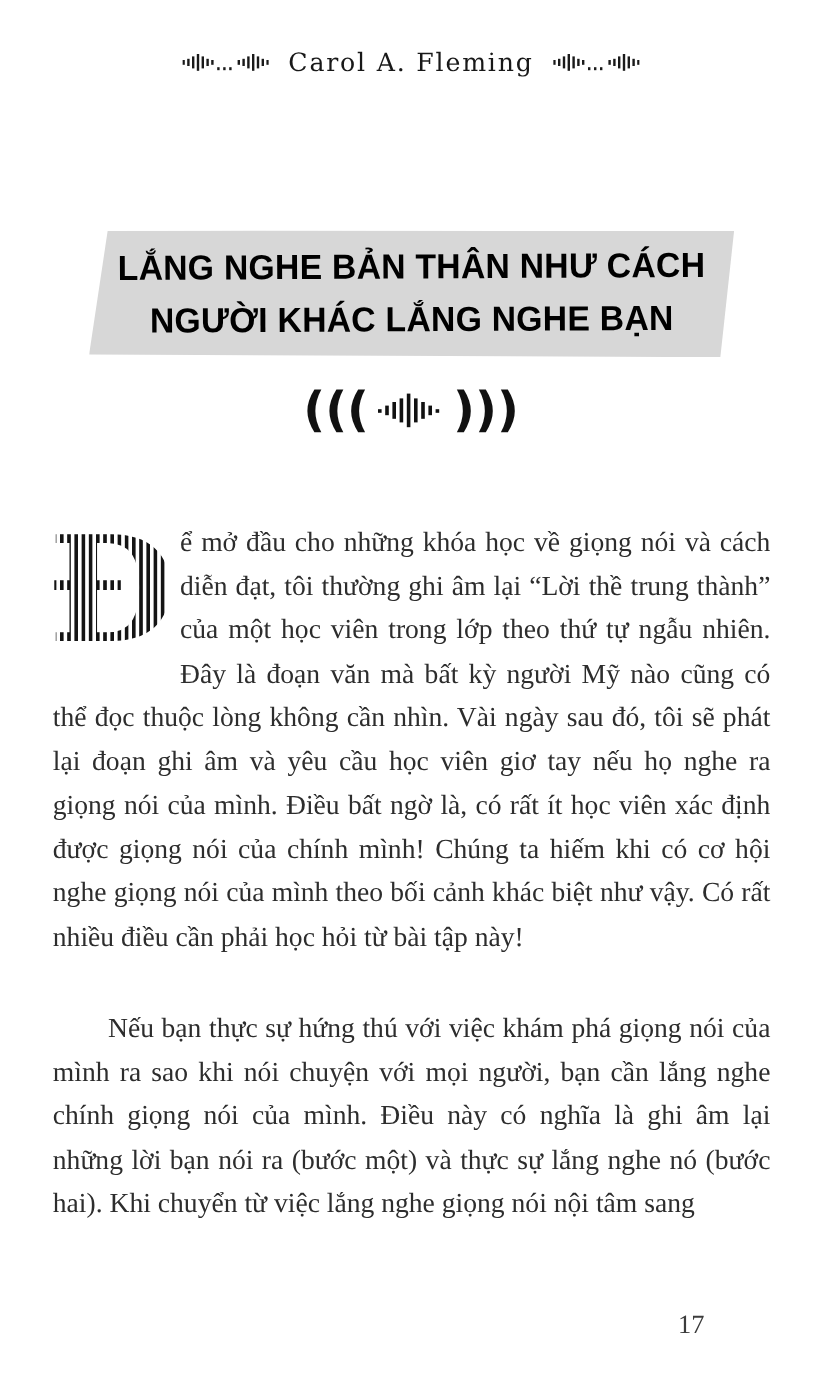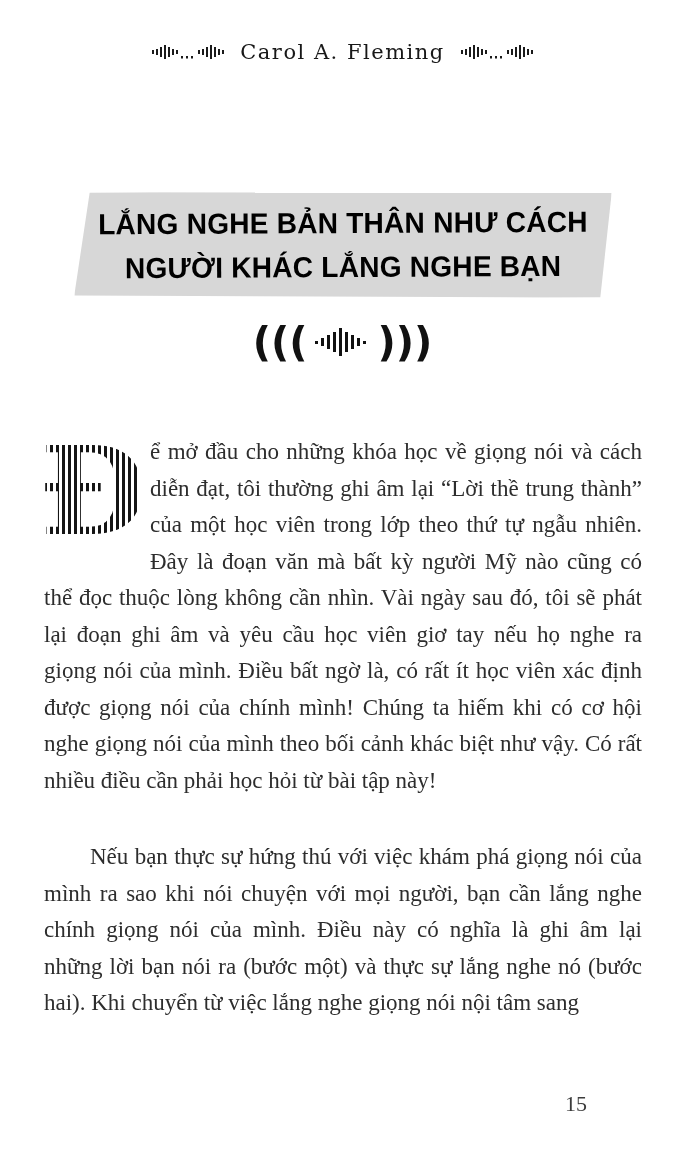--- a/index.html
+++ b/index.html
@@ -164,16 +164,16 @@
           </defs>
           <text x="-4" y="94" font-family="DejaVu Serif, serif" font-weight="bold" font-size="122" fill="url(#dc-stripes)">Đ</text>
         </svg>
       </span>
       <span>ể mở đầu cho những khóa học về giọng nói và cách diễn đạt, tôi thường ghi âm lại “Lời thề trung thành” của một học viên trong lớp theo thứ tự ngẫu nhiên. Đây là đoạn văn mà bất kỳ người Mỹ nào cũng có thể đọc thuộc lòng không cần nhìn. Vài ngày sau đó, tôi sẽ phát lại đoạn ghi âm và yêu cầu học viên giơ tay nếu họ nghe ra giọng nói của mình. Điều bất ngờ là, có rất ít học viên xác định được giọng nói của chính mình! Chúng ta hiếm khi có cơ hội nghe giọng nói của mình theo bối cảnh khác biệt như vậy. Có rất nhiều điều cần phải học hỏi từ bài tập này!</span>
     </p>
     <p class="para indent">Nếu bạn thực sự hứng thú với việc khám phá giọng nói của mình ra sao khi nói chuyện với mọi người, bạn cần lắng nghe chính giọng nói của mình. Điều này có nghĩa là ghi âm lại những lời bạn nói ra (bước một) và thực sự lắng nghe nó (bước hai). Khi chuyển từ việc lắng nghe giọng nói nội tâm sang</p>
   </article>
 
   <footer class="page-footer">
-    <span>15</span>
+    <span>17</span>
   </footer>
 
 </div>
 
 </body></html>

